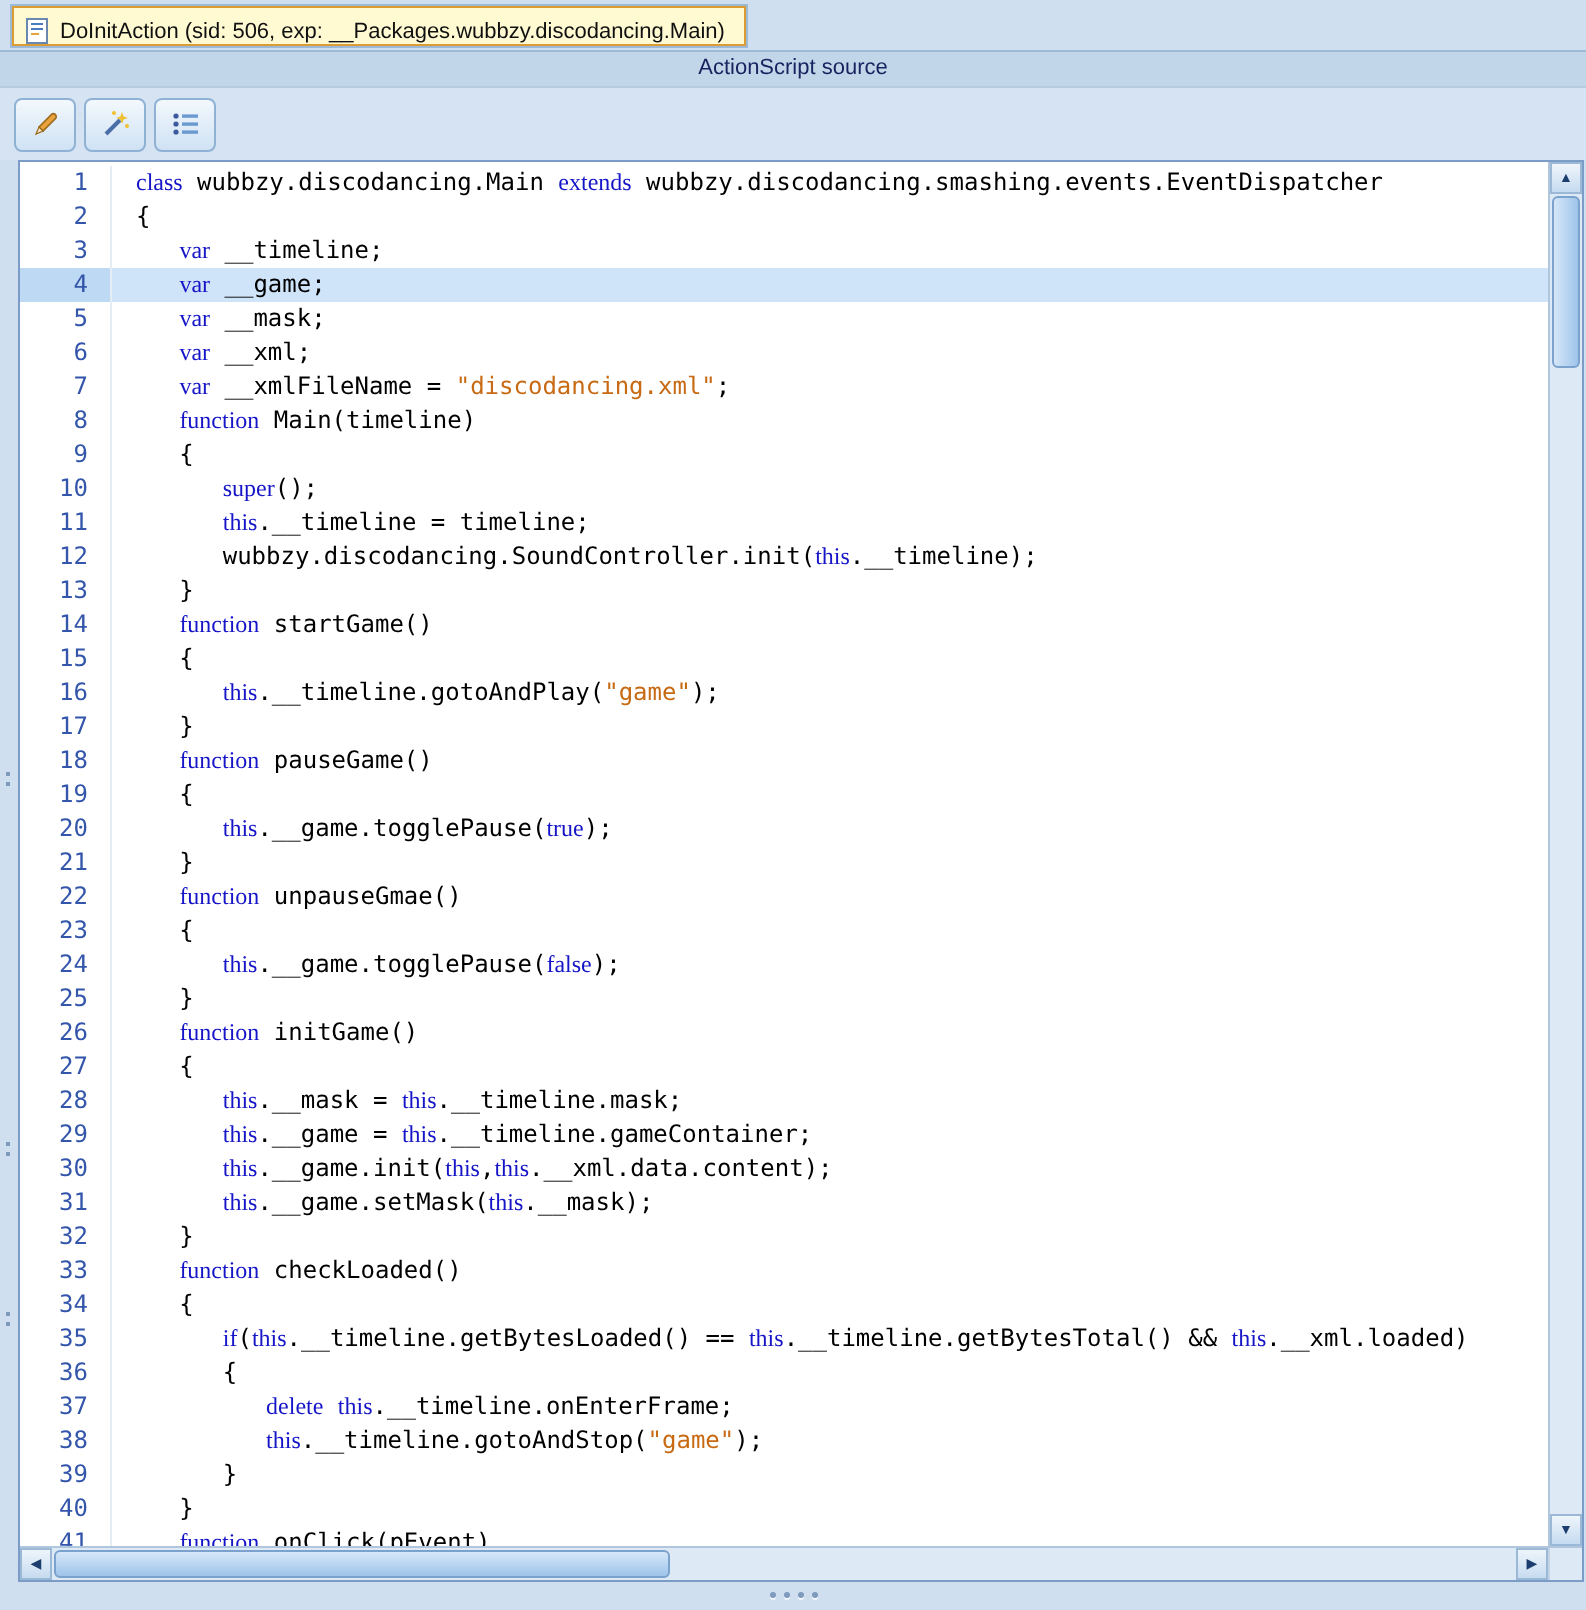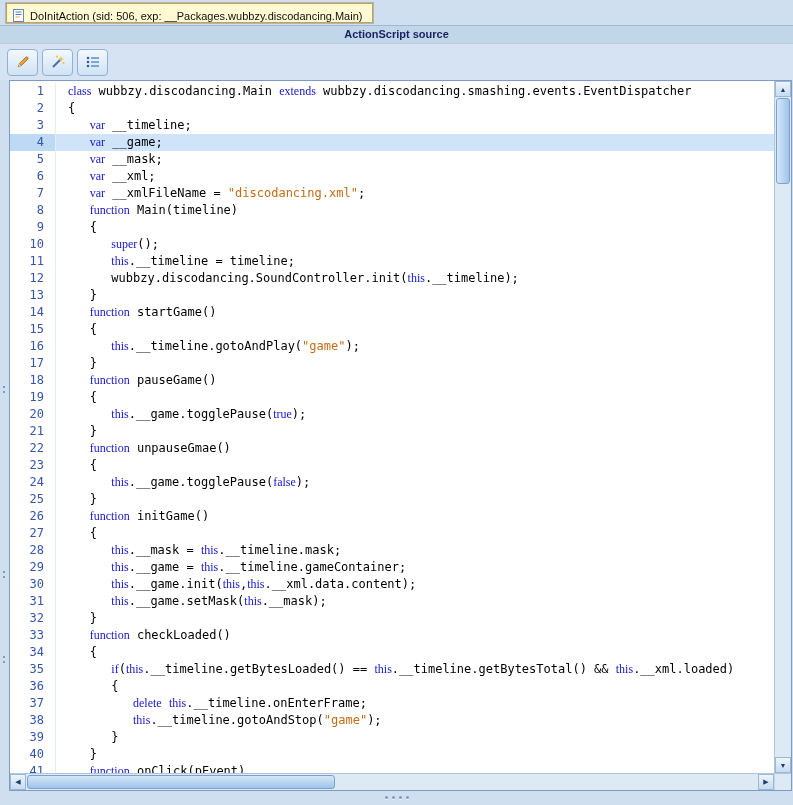--- a/index.html
+++ b/index.html
@@ -24,21 +24,21 @@
     cursor:default;
   }
   .tab-title { font-size:11px; color:#101010; white-space:nowrap; }
 
   
   .panel-header {
     height:19px; flex:0 0 auto;
     background:var(--panel-header-bg,#c2d6ea);
     border-top:1px solid #9db9d6; border-bottom:1px solid #b6cbe0;
     text-align:center; line-height:17px;
-    color:#16235e; font-size:11px;font-weight:bold;
+    color:#16235e; font-size:11px;
   }
 
   
   .toolbar {
     height:36px; flex:0 0 auto;
     display:flex; align-items:center; gap:4px;
     padding-left:7px;
     background:#d5e3f2;
   }
   .tool-btn {

